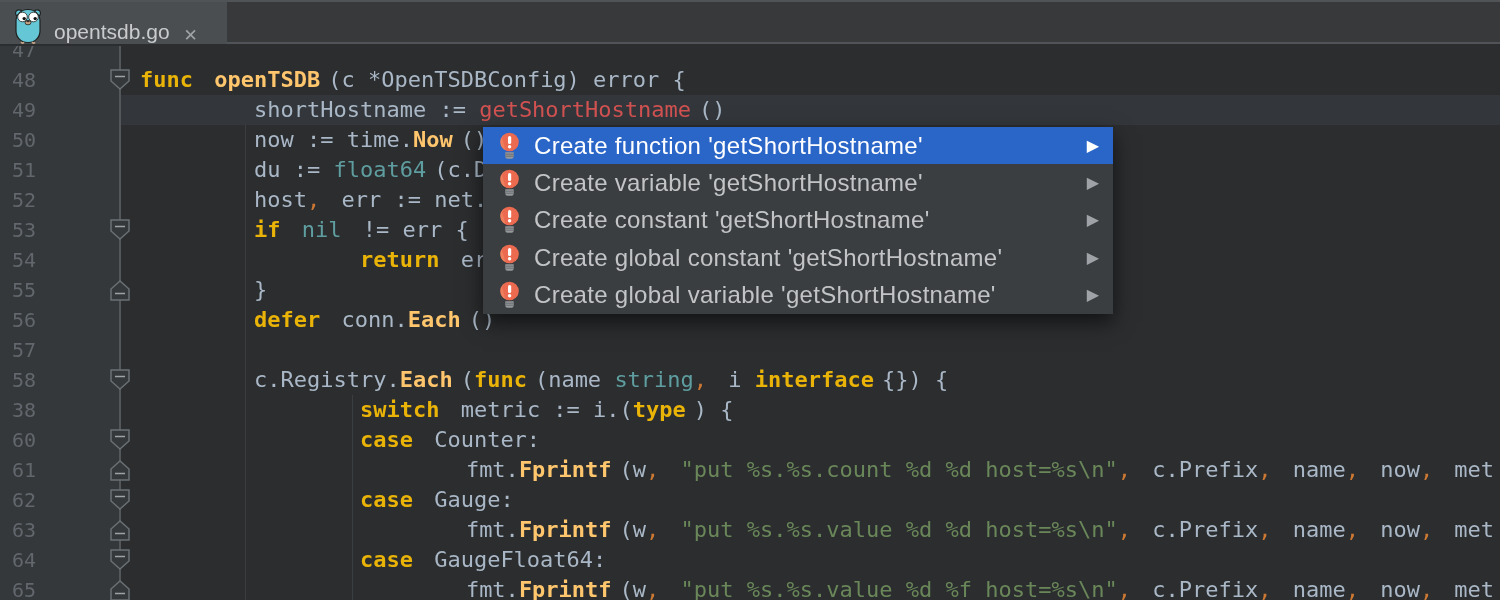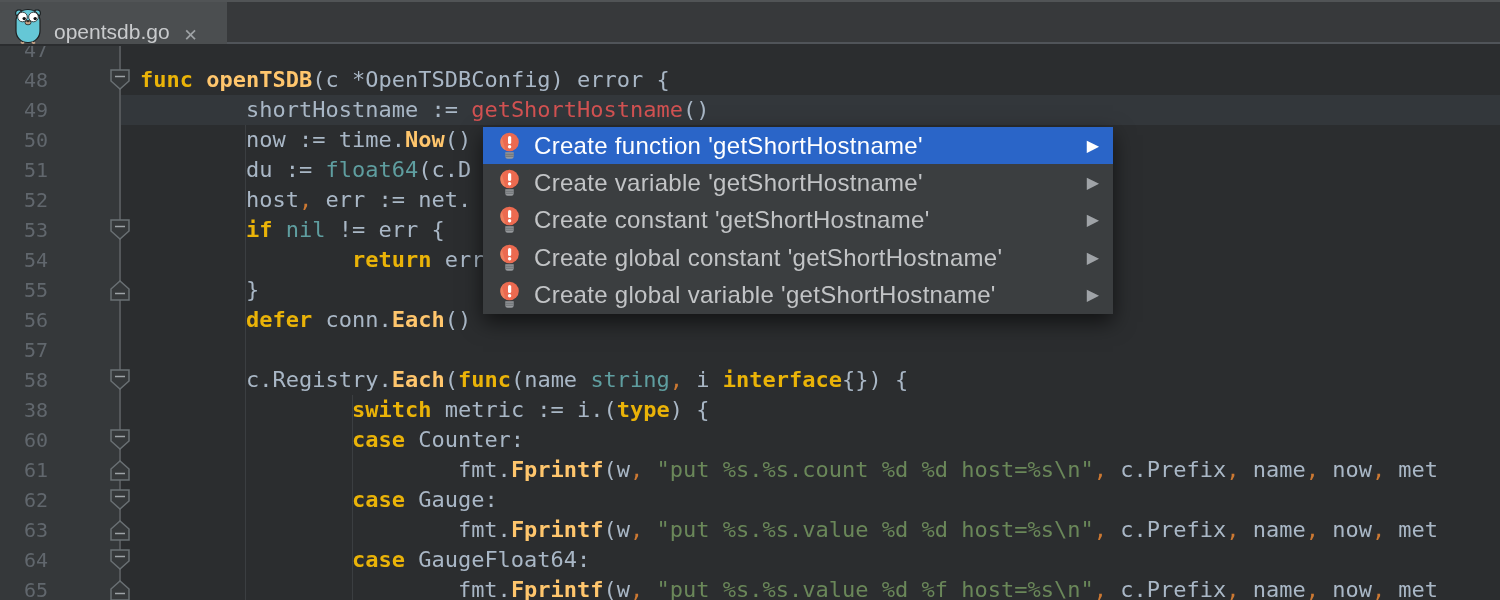--- a/index.html
+++ b/index.html
@@ -29,34 +29,34 @@
   }
   .gutter-bg{position:absolute;left:0;top:0;width:120px;height:100%;background:#35383A;}
   .gutter-line{position:absolute;left:119px;top:0;width:2px;height:100%;background:#54575A;}
   .guide{position:absolute;width:1px;background:#3B3E41;}
   .guide-1{left:245px;top:49px;bottom:0;}
   .guide-2{left:352px;top:349px;bottom:0;}
   .rows{position:absolute;left:0;top:-11px;right:0;}
   .code-row{position:relative;height:30px;}
   .code-row.caret{background:linear-gradient(to right,transparent 121px,#33373B 121px);}
   .lnum{
-    position:absolute;left:0;top:0;width:48px;text-align:right;
+    position:absolute;left:0;top:0;width:48px;text-align:center;
     font:20px/30px "DejaVu Sans Mono",monospace;color:#61676D;
   }
   .ltext{
     position:absolute;left:140px;top:0;white-space:pre;
     font:22px/30px "DejaVu Sans Mono",monospace;color:#A9B7C6;
   }
   .seg-kw{color:#eab308;font-weight:bold;}
   .seg-fn{color:#FFC66D;font-weight:bold;}
   .seg-ty{color:#5F9EA0;}
   .seg-str{color:#6A8759;}
   .seg-err{color:#D25252;}
   .seg-p{color:#CC7832;}
-  .seg-d{color:#A9B7C6;}
+  .seg-d{color:#A9B7C6;padding-left:8px;}
   .fold-marker{position:absolute;left:109px;top:4px;width:22px;height:22px;display:block;}
   
   .popup{
     position:absolute;left:483px;top:127px;width:630px;z-index:10;
     background:#3B3E40;box-shadow:0 8px 20px rgba(0,0,0,.6);
   }
   .popup-item{display:flex;align-items:center;height:37.4px;}
   .popup-item.selected{background:#2A65C8;}
   .bulb{width:23px;height:28px;flex:none;margin:0 13px 0 15px;display:flex;align-items:center;}
   .popup-label{

